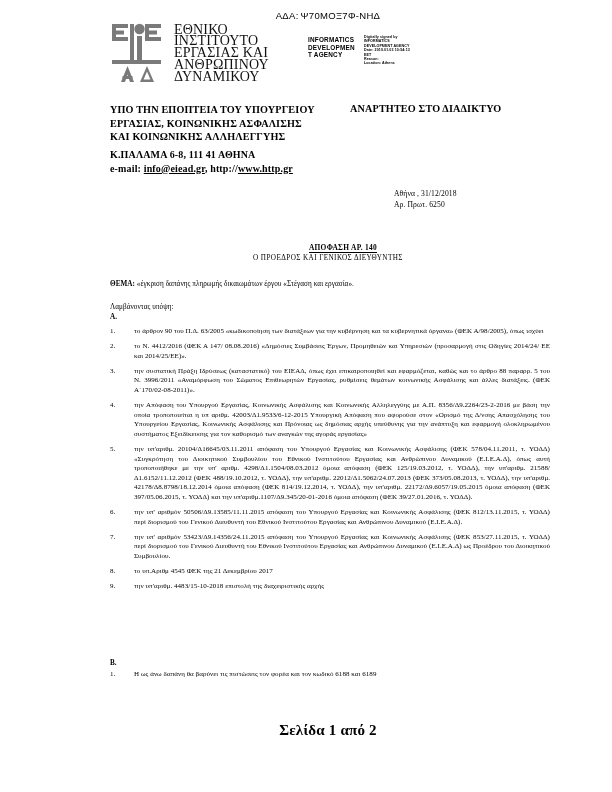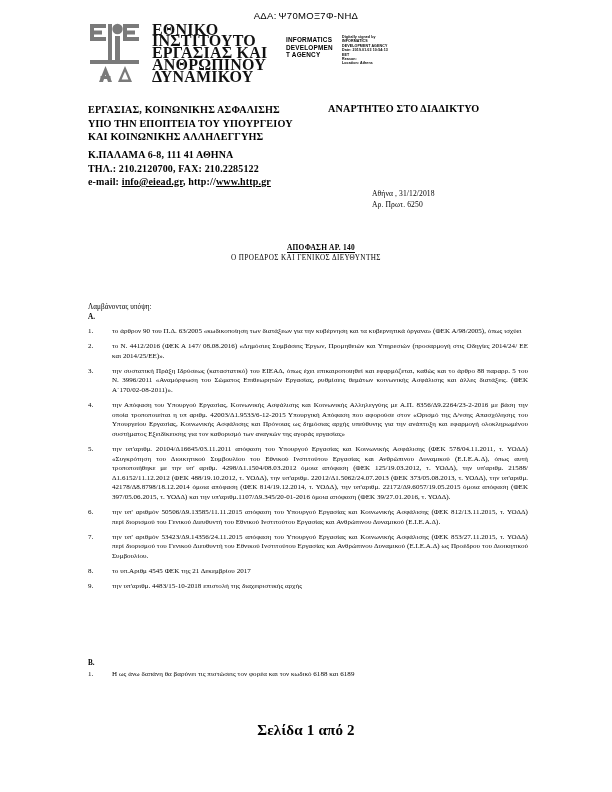--- a/index.html
+++ b/index.html
@@ -13,20 +13,21 @@
     position: relative;
     font-family: "Liberation Serif", "DejaVu Serif", serif;
     color: #000000;
     overflow: hidden;
   }
   .page {
     position: absolute;
     inset: 0;
     width: 540px;
     height: 792px;
+    margin-left: 22px;
   }
 
   
   .ada-line {
     position: absolute;
     top: 10px;
     left: 0;
     width: 612px;
     text-align: center;
     font-family: "Liberation Sans", "DejaVu Sans", sans-serif;
@@ -54,26 +55,25 @@
   }
   .logo-mark {
     width: 54px;
     height: 62px;
     position: relative;
     flex: 0 0 auto;
   }
   .logo-mark svg { display: block; }
   .logo-text {
     font-family: "Liberation Serif", "DejaVu Serif", serif;
-    font-size: 16px;
+    font-size: 14px;
     line-height: 11.8px;
     letter-spacing: 0.2px;
     color: #111;
     white-space: nowrap;
-    font-weight: bold;
   }
   .logo-text div { text-transform: uppercase; }
 
   
   .ida-block {
     position: absolute;
     left: 286px;
     top: 18px;
     font-family: "Liberation Sans", "DejaVu Sans", sans-serif;
     font-size: 6.4px;
@@ -313,46 +313,48 @@
       <div>DEVELOPMENT AGENCY</div>
       <div>Date: 2019.01.03 10:54:13</div>
       <div>EET</div>
       <div>Reason:</div>
       <div>Location: Athens</div>
     </div>
   </div>
 
   <div class="title-row">
     <div class="ministry">
+      <div>ΥΠΟ ΤΗΝ ΕΠΟΠΤΕΙΑ ΤΟΥ ΥΠΟΥΡΓΕΙΟΥ</div>
       <div>ΕΡΓΑΣΙΑΣ, ΚΟΙΝΩΝΙΚΗΣ ΑΣΦΑΛΙΣΗΣ</div>
-      <div>ΥΠΟ ΤΗΝ ΕΠΟΠΤΕΙΑ ΤΟΥ ΥΠΟΥΡΓΕΙΟΥ</div>
       <div>ΚΑΙ ΚΟΙΝΩΝΙΚΗΣ ΑΛΛΗΛΕΓΓΥΗΣ</div>
     </div>
     <div class="anartiteo">ΑΝΑΡΤΗΤΕΟ ΣΤΟ ΔΙΑΔΙΚΤΥΟ</div>
   </div>
 
   <div class="contact">
     <div>Κ.ΠΑΛΑΜΑ 6-8, 111 41 ΑΘΗΝΑ</div>
-    <div>ΤΗΛ.: 210.2120700,   FAX: 210.2285122</div>
     <div class="email-row">
       <span>e-mail:</span>
       <span class="link">info@eiead.gr</span><span>, http://</span><span class="link">www.http.gr</span>
     </div>
   </div>
 
   <div class="datebox">
     <div>Αθήνα , 31/12/2018</div>
     <div>Αρ. Πρωτ. 6250</div>
   </div>
 
   <div class="decision-no">
     <span>ΑΠΟΦΑΣΗ ΑΡ. 140</span>
   </div>
   <div class="decision-sub">Ο ΠΡΟΕΔΡΟΣ ΚΑΙ ΓΕΝΙΚΟΣ ΔΙΕΥΘΥΝΤΗΣ</div>
 
+  <div class="subject">
+    <span class="kw">ΘΕΜΑ:</span><span> «έγκριση δαπάνης πληρωμής δικαιωμάτων έργου «Στέγαση και εργασία».</span>
+  </div>
 
   <div class="considering">Λαμβάνοντας υπόψη:</div>
   <div class="sec-a">Α.</div>
 
   <div class="list-a">
     <div class="li">
       <div class="num">1.</div>
       <div class="txt">το άρθρον 90 του Π.Δ. 63/2005 «κωδικοποίηση των διατάξεων για την κυβέρνηση και τα κυβερνητικά όργανα» (ΦΕΚ Α/98/2005), όπως ισχύει</div>
     </div>
     <div class="li">

